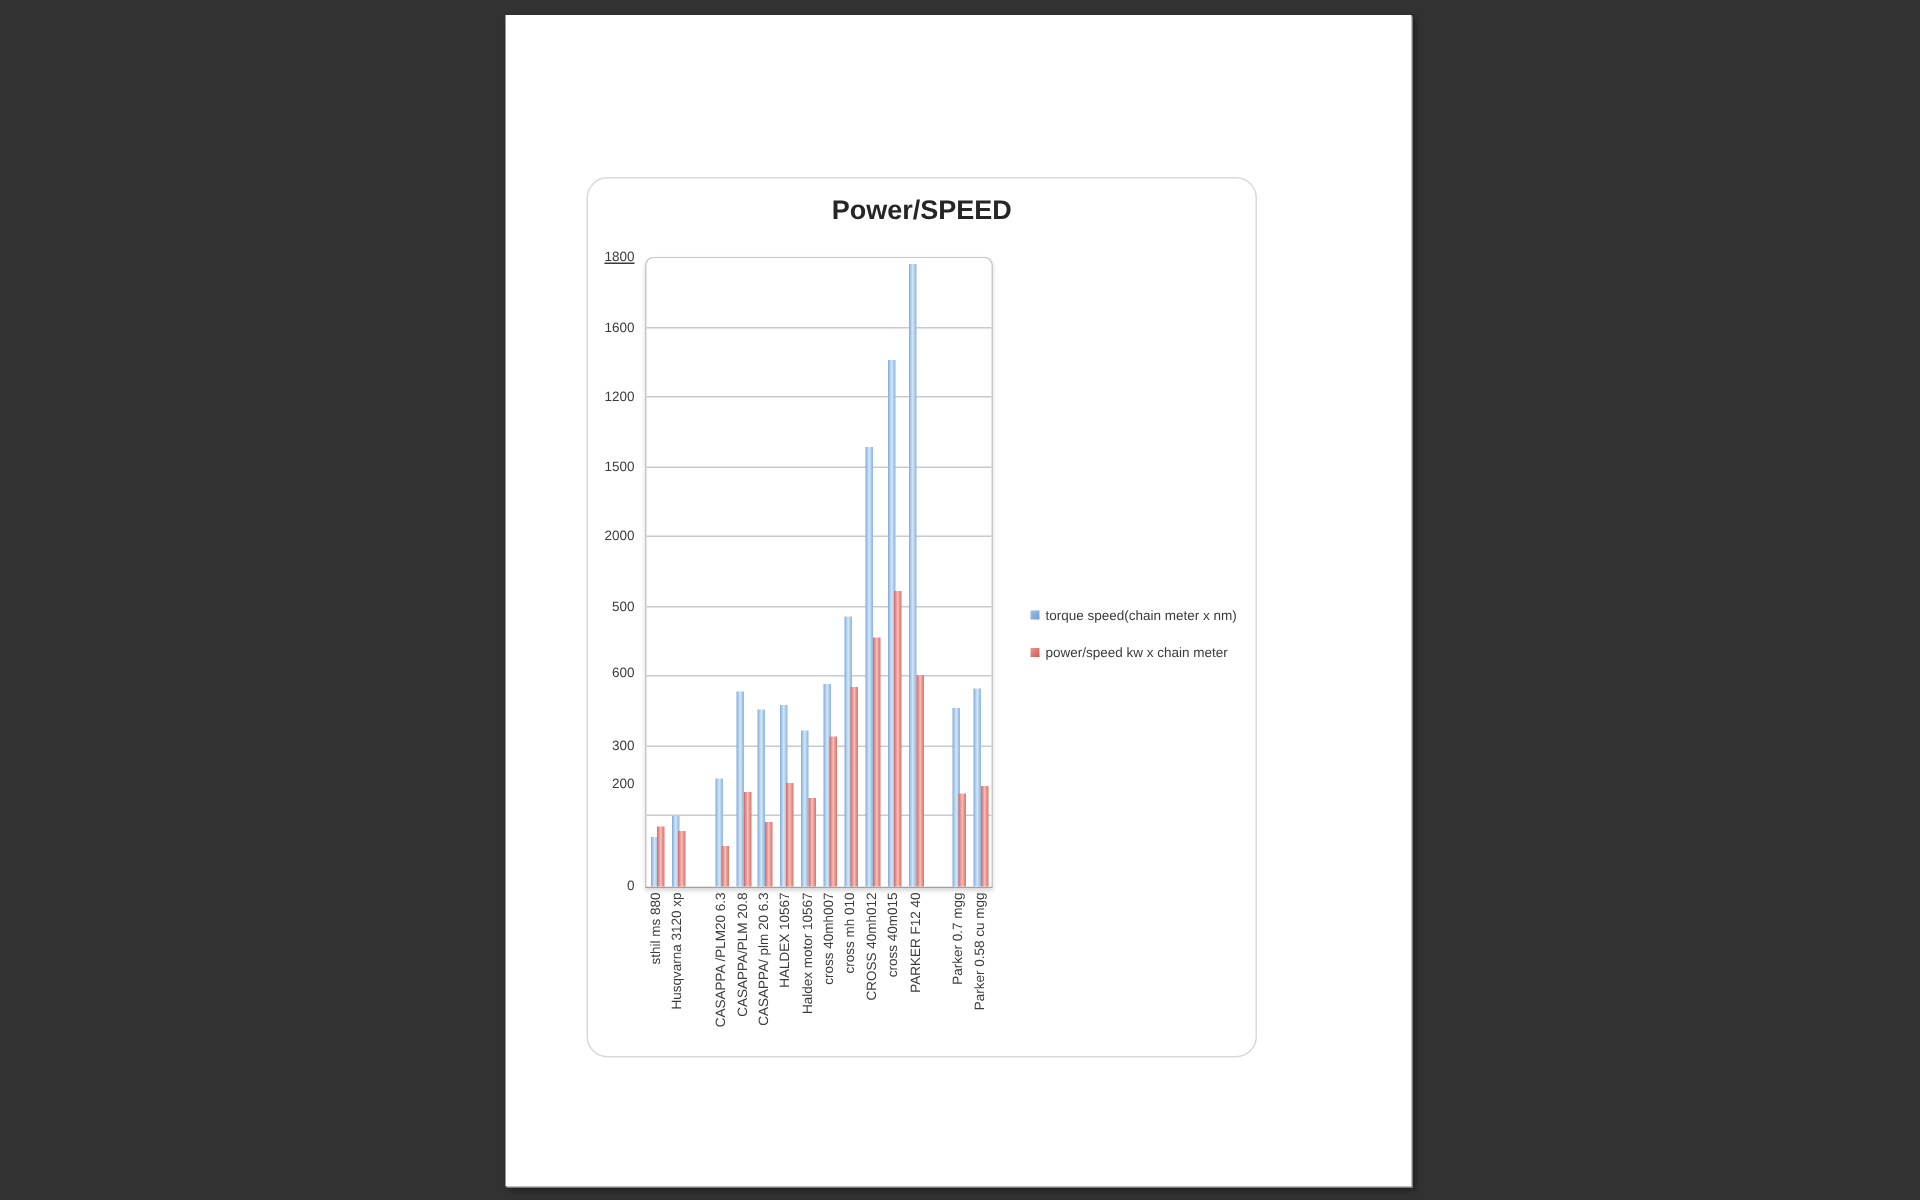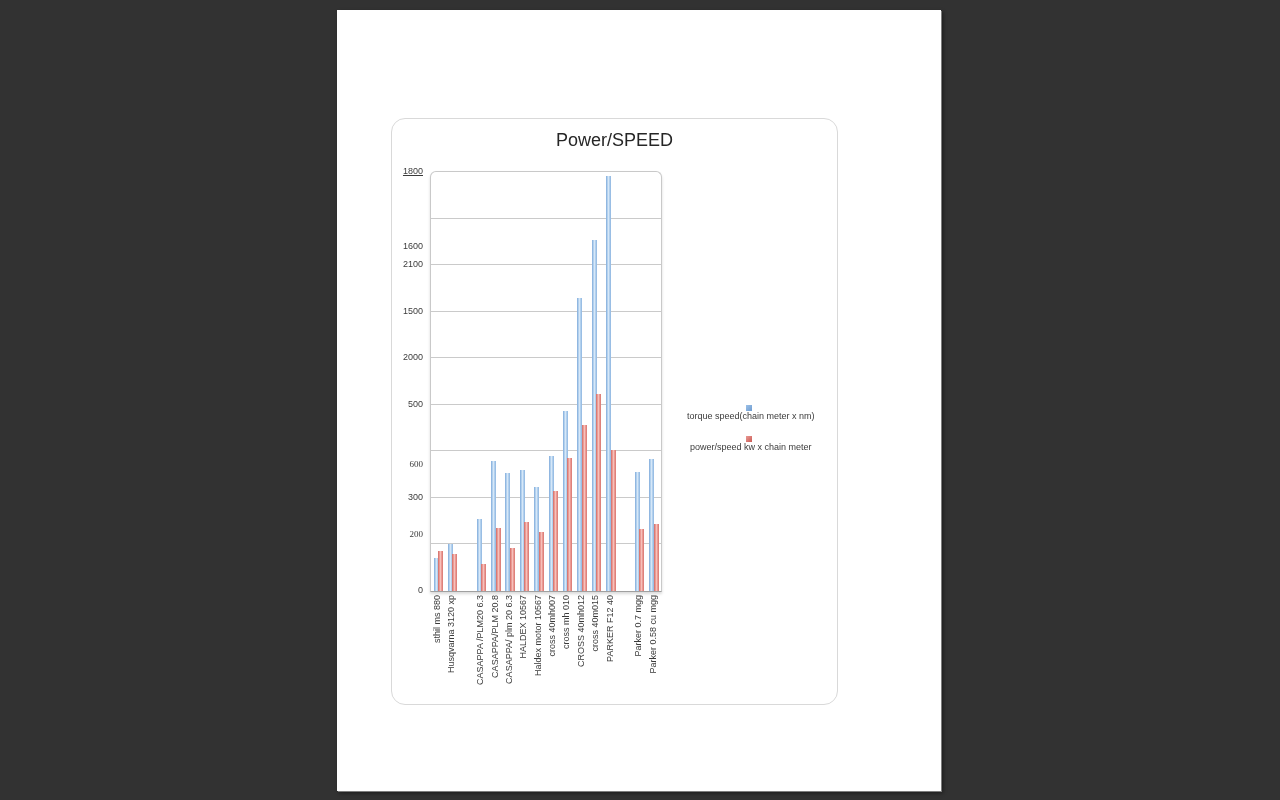--- a/index.html
+++ b/index.html
@@ -35,21 +35,21 @@
     border-radius: 14px;
     background: #ffffff;
   }
   .chart-title {
     position: absolute;
     top: 11px;
     left: 0;
     width: 100%;
     text-align: center;
     font-size: 18px;
-    font-weight: normal;
+    font-weight: bold;
     color: #262626;
     letter-spacing: 0px;
   }
   .plot {
     position: absolute;
     left: 38px;
     top: 52px;
     width: 230px;
     height: 419px;
     border: 1px solid #c9c9c9;
@@ -95,21 +95,20 @@
   }
   .legend {
     position: absolute;
     left: 295px;
     top: 286px;
   }
   .legend-row {
     display: flex;
     align-items: center;
     margin-bottom: 15px;
-    flex-direction: column;
   }
   .legend-swatch {
     width: 6px;
     height: 6px;
     margin-right: 4px;
     flex: 0 0 auto;
   }
   .legend-swatch.blue { background: linear-gradient(135deg, #9cc1e8, #6f9cd0); }
   .legend-swatch.red  { background: linear-gradient(135deg, #e99a94, #cb5a54); }
   .legend-label {
@@ -158,28 +157,28 @@
           <div class="bar red" style="left: 122px; width: 5px; height: 100.094px; z-index: 2;"></div>
           <div class="bar red" style="left: 136.375px; width: 5px; height: 132.683px; z-index: 2;"></div>
           <div class="bar red" style="left: 150.75px; width: 5px; height: 166.436px; z-index: 2;"></div>
           <div class="bar red" style="left: 165.125px; width: 5px; height: 196.697px; z-index: 2;"></div>
           <div class="bar red" style="left: 179.5px; width: 5px; height: 140.831px; z-index: 2;"></div>
           <div class="bar red" style="left: 208.25px; width: 5px; height: 61.6861px; z-index: 2;"></div>
           <div class="bar red" style="left: 222.625px; width: 5px; height: 67.5056px; z-index: 2;"></div>
         </div>
       <div id="y-labels" style="position: absolute; left: 0px; top: 52px; width: 31px; height: 419px;">
           <div class="y-label" style="top: 414px;">0</div>
-          <div class="y-label" style="top: 358px; font-family: Liberation Serif, serif;">200</div>
+          <div class="y-label" style="top: 346px;">200</div>
           <div class="y-label" style="top: 320.889px;">300</div>
-          <div class="y-label" style="top: 288px; font-family: Liberation Serif, serif;">600</div>
+          <div class="y-label" style="top: 272px;">600</div>
           <div class="y-label" style="top: 227.778px;">500</div>
           <div class="y-label" style="top: 181.222px;">2000</div>
           <div class="y-label" style="top: 134.667px;">1500</div>
-          <div class="y-label" style="top: 88.1111px;">2100</div>
-          <div class="y-label" style="top: 41.5556px; margin-top: 28px;">1600</div>
+          <div class="y-label" style="top: 88.1111px;">1200</div>
+          <div class="y-label" style="top: 41.5556px;">1600</div>
           <div class="y-label" style="top: -5px; text-decoration: underline;">1800</div>
         </div>
       <div id="x-labels" style="position: absolute; left: 38px; top: 476px; width: 230px; height: 115px;">
           <div class="x-label" style="left: 2px; top: 0px;">sthil ms 880</div>
           <div class="x-label" style="left: 16.375px; top: 0px;">Husqvarna 3120 xp</div>
           <div class="x-label" style="left: 45.125px; top: 0px;">CASAPPA /PLM20  6.3</div>
           <div class="x-label" style="left: 59.5px; top: 0px;">CASAPPA/PLM 20.8</div>
           <div class="x-label" style="left: 73.875px; top: 0px;">CASAPPA/ plm 20 6.3</div>
           <div class="x-label" style="left: 88.25px; top: 0px;">HALDEX 10567</div>
           <div class="x-label" style="left: 102.625px; top: 0px;">Haldex motor 10567</div>

